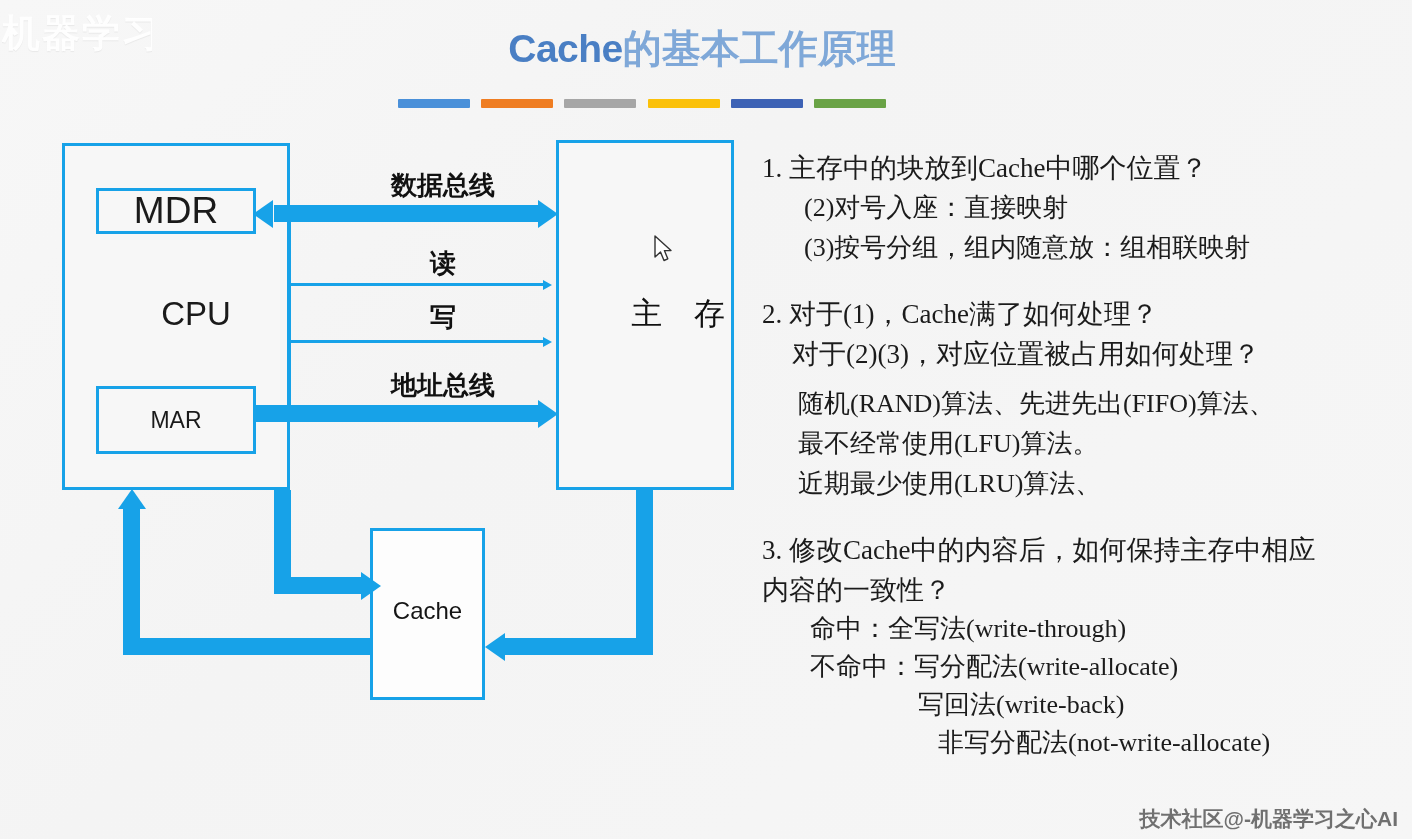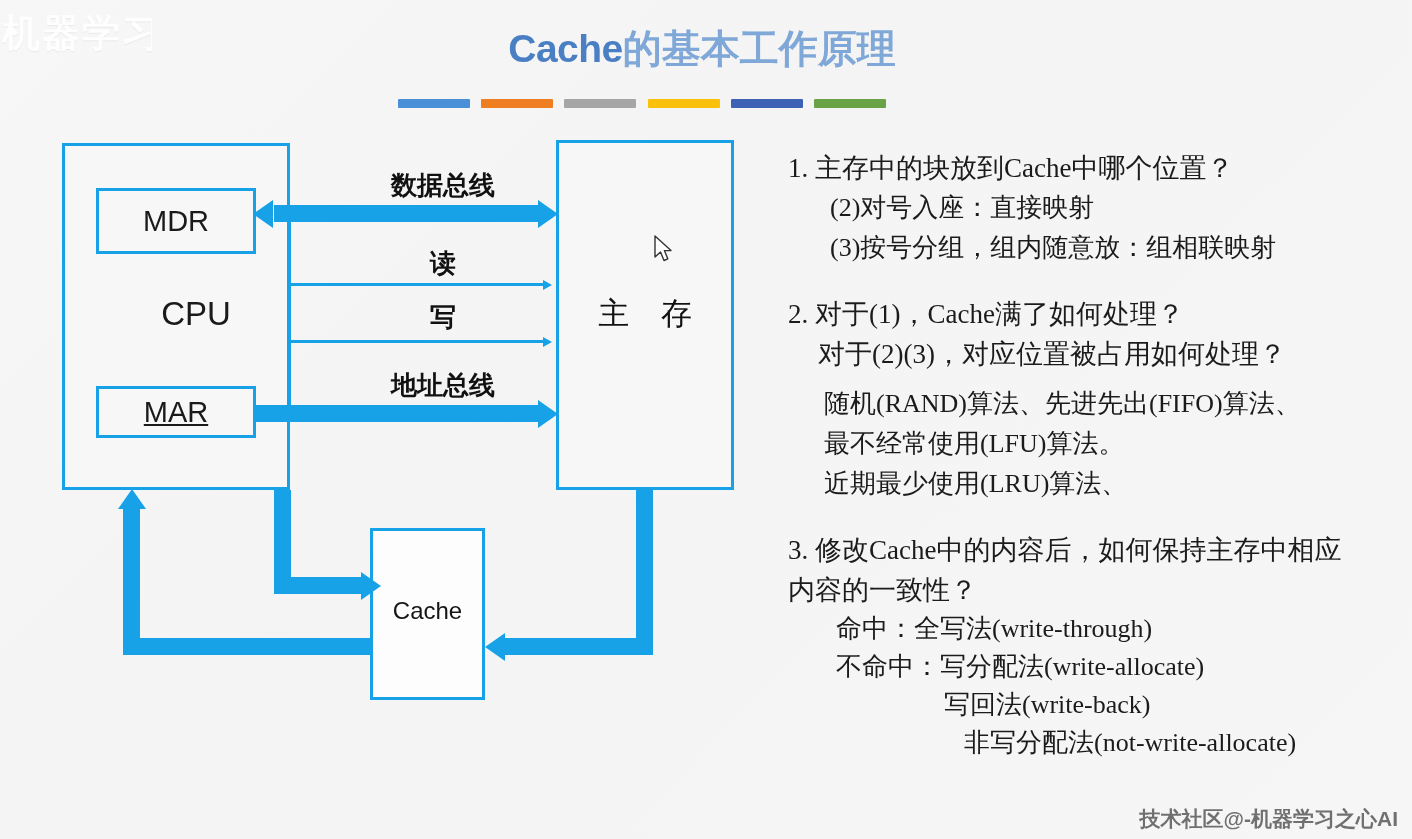--- a/index.html
+++ b/index.html
@@ -91,30 +91,30 @@
     box-sizing: border-box;
     border: 3px solid #17a2e8;
     background: #f7f7f7;
     display: flex;
     align-items: center;
     justify-content: center;
     font-family: "Liberation Sans", sans-serif;
     color: #1a1a1a;
   }
   #cpu-box   { left: 62px;  top: 143px; width: 228px; height: 347px; }
-  #mdr-box   { left: 96px;  top: 188px; width: 160px; height: 66px;  font-size: 29px; }
-  #mar-box   { left: 96px;  top: 386px; width: 160px; height: 52px;  font-size: 29px; text-decoration: underline; }
+  #mdr-box   { left: 96px;  top: 188px; width: 160px; height: 46px;  font-size: 37px; }
+  #mar-box   { left: 96px;  top: 386px; width: 160px; height: 68px;  font-size: 23px; }
   #cpu-label { position: absolute; left: 62px; top: 295px; width: 268px;
                text-align: center; font-size: 33px;
                font-family: "Liberation Sans", sans-serif; color: #1a1a1a; }
   #mem-box   { left: 556px; top: 140px; width: 178px; height: 350px; }
   #mem-label { position: absolute; left: 556px; top: 293px; width: 178px;
                text-align: center; font-size: 31px; letter-spacing: 12px;
                text-indent: 12px; font-family: "Liberation Serif", serif;
-               color: #111; font-weight: 400; }
+               color: #111; font-weight: 400; padding-left: 33px; }
   #cache-box { left: 370px; top: 528px; width: 115px; height: 172px; background:#fdfdfd; }
   #cache-label { position: absolute; left: 370px; top: 597px; width: 115px;
                  text-align: center; font-size: 24px;
                  font-family: "Liberation Sans", sans-serif; color: #151515; }
 
   
   .bus {
     position: absolute;
     background: #17a2e8;
   }
@@ -147,21 +147,21 @@
   
   .notes {
     position: absolute;
     left: 762px;
     top: 148px;
     width: 648px;
     font-family: "Liberation Serif", "DejaVu Serif", serif;
     color: #1b1b1b;
   }
   .note-block { margin-bottom: 16px; }
-  .nline { white-space: nowrap; margin-left: 26px; }
+  .nline { white-space: nowrap; }
   .q  { font-size: 27px; line-height: 40px; }
   .sub{ font-size: 26px; line-height: 40px; padding-left: 42px; }
   .sub2{ font-size: 26px; line-height: 40px; padding-left: 36px; }
   .sub3{ font-size: 26px; line-height: 38px; padding-left: 48px; }
   .indent-more { padding-left: 156px; }
   .indent-more2 { padding-left: 176px; }
   .gap { height: 10px; }
 
   
   .cursor { position: absolute; left: 654px; top: 235px; pointer-events: none; }

